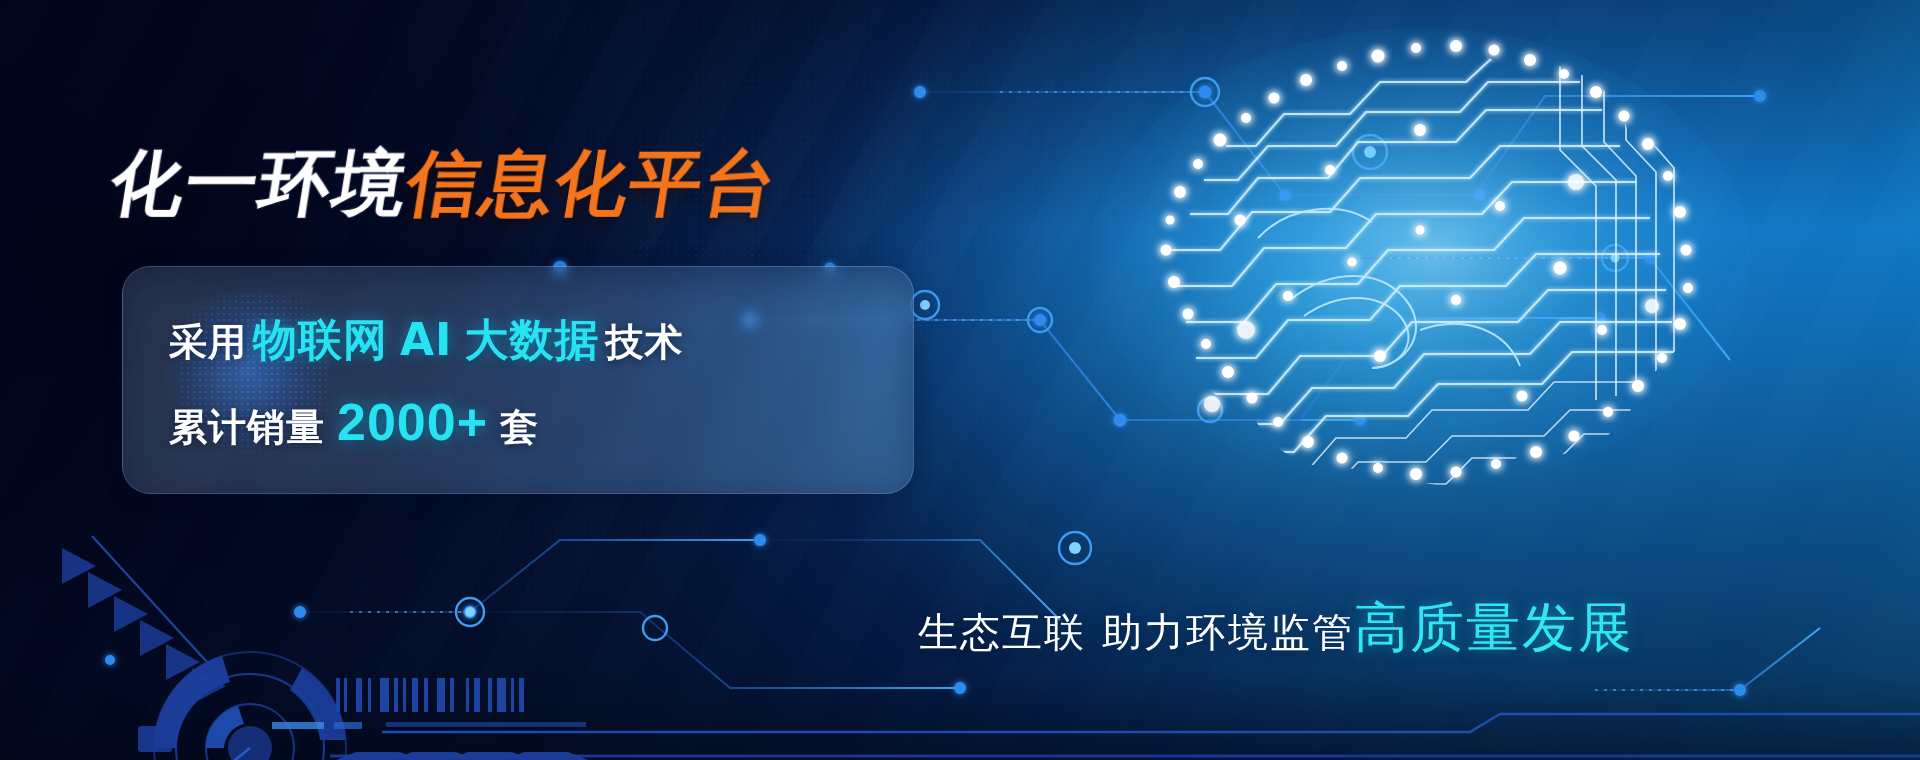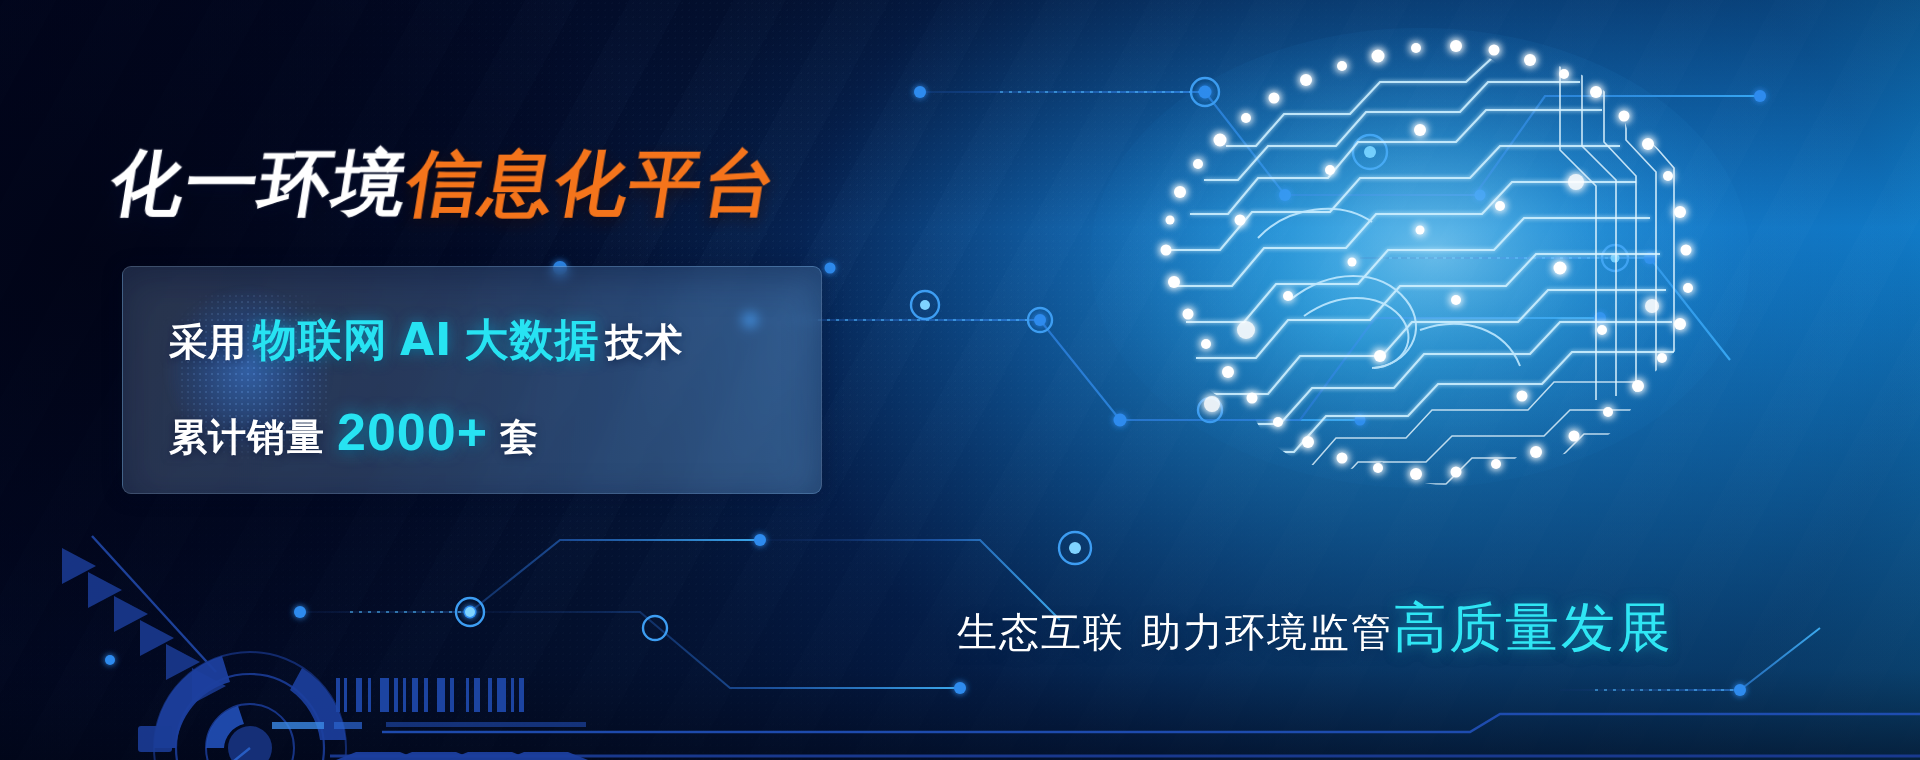--- a/index.html
+++ b/index.html
@@ -65,22 +65,22 @@
     line-height:86px; white-space:nowrap;
     font-family:"DejaVu Sans","Liberation Sans",sans-serif;
     transform:skewX(-9deg);
   }
   .t-white{ color:#ffffff; text-shadow:0 5px 16px rgba(0,10,40,.75), 0 0 2px rgba(255,255,255,.4); }
   .t-orange{ color:#F4741B; text-shadow:0 5px 16px rgba(30,8,0,.6); }
 
   
   #glass{
     position:absolute; left:122px; top:266px;
-    width:700px; height:228px;
-    border-radius:9px;
+    width:792px; height:228px;
+    border-radius:28px;
     background:linear-gradient(100deg, rgba(130,160,200,0.30) 0%, rgba(110,150,200,0.34) 38%, rgba(95,150,210,0.40) 70%, rgba(100,160,215,0.46) 100%);
     border:1px solid rgba(180,215,255,0.16);
     backdrop-filter:blur(6px);
     -webkit-backdrop-filter:blur(6px);
     box-shadow:0 10px 36px rgba(0,12,45,0.35) inset, 0 2px 20px rgba(0,10,40,.25);
     overflow:hidden;
     z-index:25;
   }
   #glass::after{
     content:""; position:absolute; left:40px; top:18px; width:170px; height:170px;
@@ -89,42 +89,42 @@
   }
   .glass-dots{
     position:absolute; left:56px; top:26px; width:150px; height:170px;
     background-image:radial-gradient(rgba(150,200,255,0.30) 1px, rgba(0,0,0,0) 1px);
     background-size:6px 6px;
     mask-image:radial-gradient(circle at 50% 45%, #000 0%, rgba(0,0,0,.5) 55%, rgba(0,0,0,0) 78%);
     -webkit-mask-image:radial-gradient(circle at 50% 45%, #000 0%, rgba(0,0,0,.5) 55%, rgba(0,0,0,0) 78%);
   }
   #glass .rows{ position:relative; z-index:3; padding:44px 0 0 46px; }
   .g-row{ white-space:nowrap; display:flex; align-items:baseline; }
-  .g-row + .g-row{ margin-top:32px; }
+  .g-row + .g-row{ margin-top:22px; }
   .g-plain{
     color:#ffffff; font-size:38px; font-weight:600; letter-spacing:1px;
     font-family:"DejaVu Sans","Liberation Sans",sans-serif;
     text-shadow:0 2px 8px rgba(0,15,50,.55);
   }
   .g-hl{
     color:#27E3F2; font-size:44px; font-weight:700; letter-spacing:1px;
     font-family:"DejaVu Sans","Liberation Sans",sans-serif;
     text-shadow:0 0 14px rgba(25,200,240,.55), 0 2px 8px rgba(0,20,60,.5);
     margin:0 6px;
   }
   .g-num{
     color:#27E3F2; font-size:52px; font-weight:700; letter-spacing:1px;
     font-family:Liberation Sans, sans-serif;
     text-shadow:0 0 16px rgba(25,200,240,.6), 0 2px 8px rgba(0,20,60,.5);
     margin:0 12px;
   }
 
   
   #tagline{
-    position:absolute; left:957px; top:592px; z-index:30;
+    position:absolute; left:918px; top:592px; z-index:30;
     white-space:nowrap; display:flex; align-items:baseline;
   }
   .tag-white{
     color:#ffffff; font-size:40px; font-weight:500; letter-spacing:2px;
     font-family:"DejaVu Sans","Liberation Sans",sans-serif;
     text-shadow:0 3px 12px rgba(0,30,70,.6);
   }
   .tag-cyan{
     color:#2FE6F4; font-size:54px; font-weight:500; letter-spacing:2px;
     font-family:"DejaVu Sans","Liberation Sans",sans-serif;

